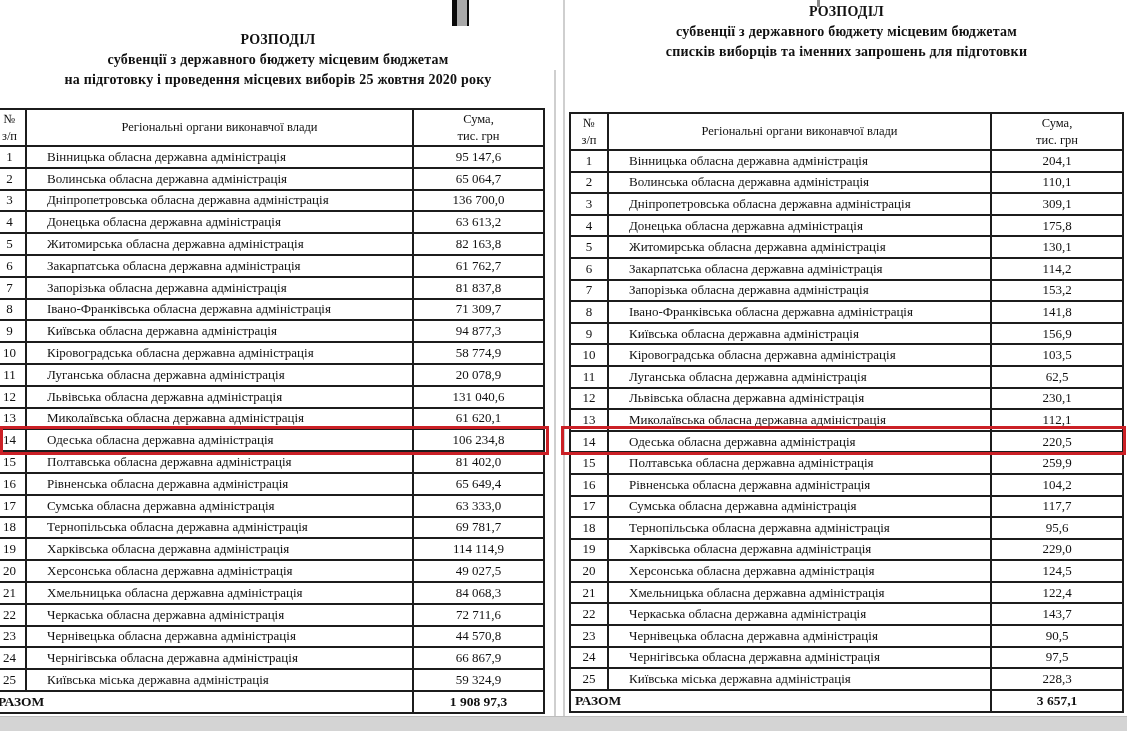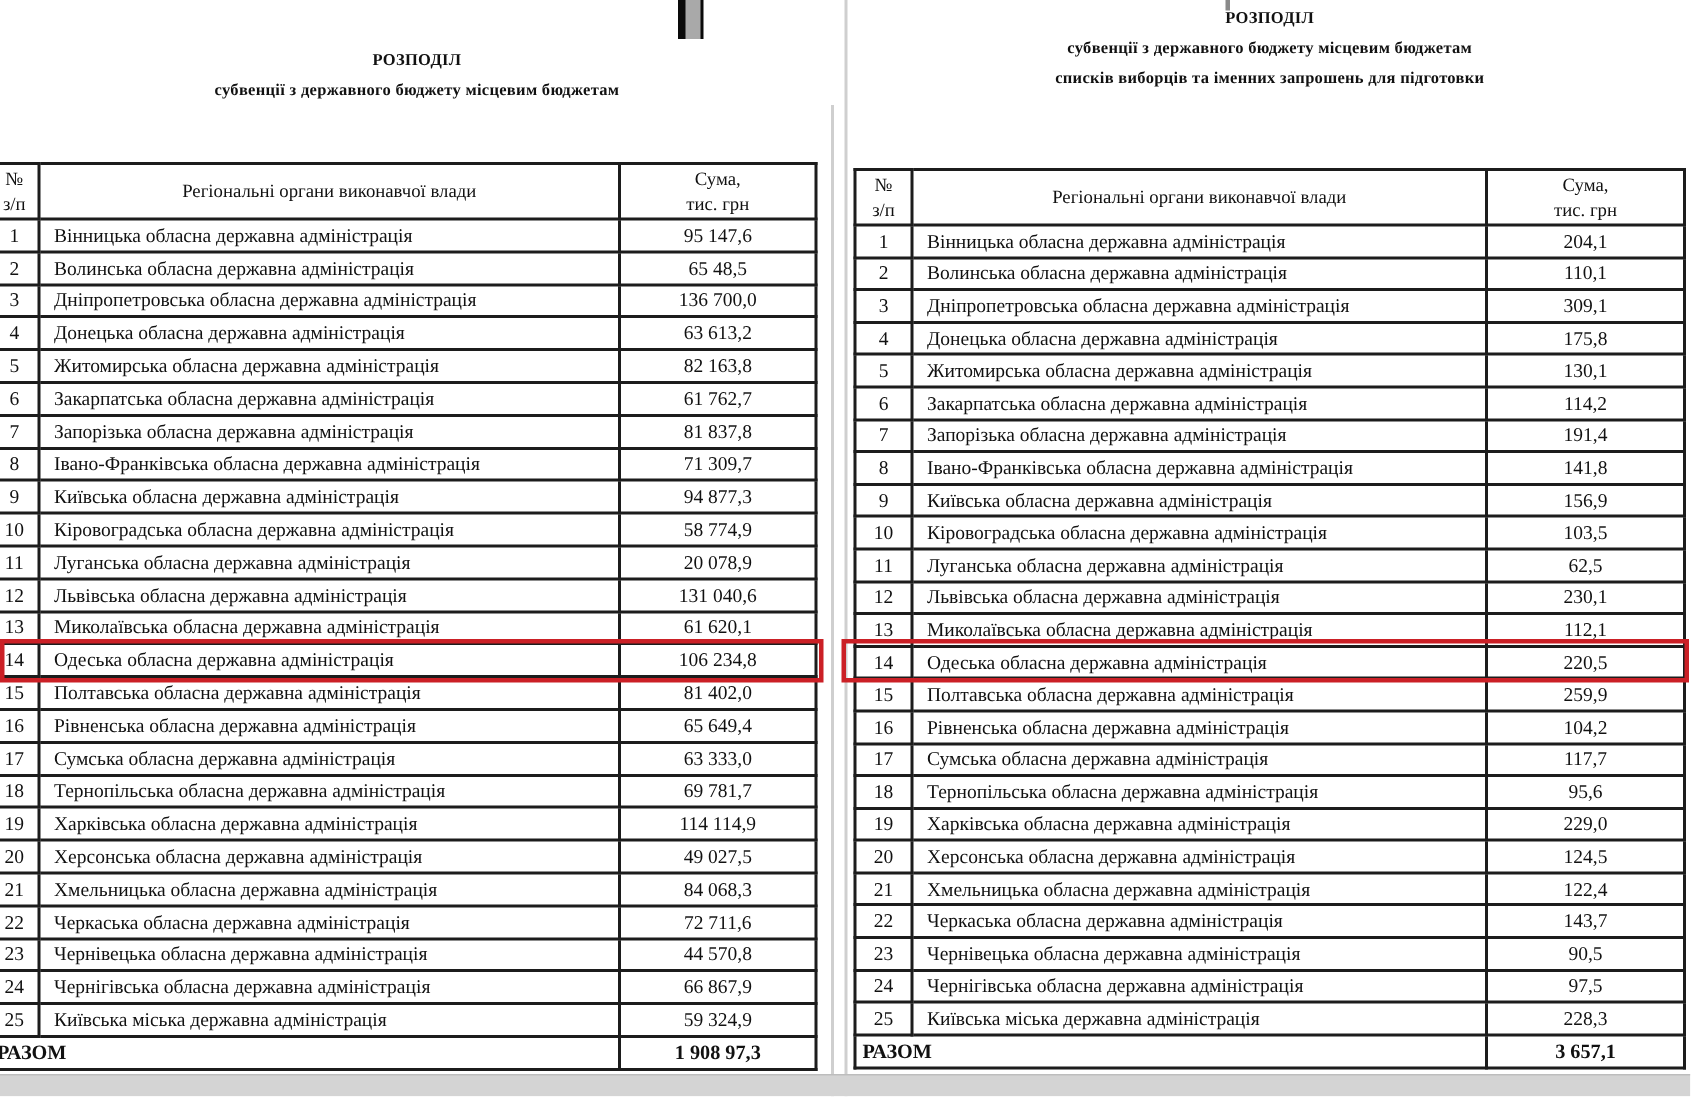--- a/index.html
+++ b/index.html
@@ -18,21 +18,21 @@
   .page { position: absolute; top: 0; height: 731px; }
   #page-left  { left: 0;   width: 556px; }
   #page-right { left: 566px; width: 561px; }
 
   
   .title-block { position: absolute; left: 0; right: 0; text-align: center; }
   #page-left  .title-block { top: 30px; }
   #page-right .title-block { top: 2px; }
   .title-line {
     font-weight: bold;
-    font-size: 11px;
+    font-size: 14px;
     line-height: 20px;
     letter-spacing: 0.2px;
     white-space: nowrap;
   }
 
   
   .doc-table {
     position: absolute;
     border-collapse: collapse;
     table-layout: fixed;
@@ -54,21 +54,21 @@
     line-height: 1.3;
     text-align: center;
     vertical-align: middle;
     height: 37px;
     padding: 1px 2px;
   }
   .doc-table tbody td { height: 21.8px; font-size: 13px; }
   #table-right tbody td { height: 21.6px; }
 
   .doc-table td.num  { text-align: center; }
-  .doc-table td.name { text-align: left; padding-left: 9px; }
+  .doc-table td.name { text-align: left; padding-left: 20px; }
   .doc-table td.sum  { text-align: center; }
 
   .doc-table tfoot td {
     height: 22px;
     font-size: 13.5px;
     font-weight: bold;
   }
   .doc-table tfoot td.total-label { text-align: left; padding-left: 4px; }
   .doc-table tfoot td.total-value { text-align: center; }
 
@@ -120,20 +120,21 @@
   <div id="scroll-frag-track"></div>
   <div id="scroll-frag-thumb"></div>
   <div id="page-edge-mark"></div>
   <div id="divider-a" class="v-divider"></div>
   <div id="divider-b" class="v-divider"></div>
 
   <div id="page-left" class="page">
     <div class="title-block">
       <div class="title-line">РОЗПОДІЛ</div>
       <div class="title-line">субвенції з державного бюджету місцевим бюджетам</div>
+      <div class="title-line">на підготовку і проведення місцевих виборів 25 жовтня 2020 року</div>
     </div>
     <table id="table-left" class="doc-table">
       <colgroup>
           <col class="c-num">
           <col class="c-name">
           <col class="c-sum">
         </colgroup>
       <thead>
         <tr>
           <th>
@@ -149,21 +150,21 @@
       </thead>
       <tbody>
           <tr>
             <td class="num">1</td>
             <td class="name">Вінницька обласна державна адміністрація</td>
             <td class="sum">95 147,6</td>
           </tr>
           <tr>
             <td class="num">2</td>
             <td class="name">Волинська обласна державна адміністрація</td>
-            <td class="sum">65 48,5</td>
+            <td class="sum">65 064,7</td>
           </tr>
           <tr>
             <td class="num">3</td>
             <td class="name">Дніпропетровська обласна державна адміністрація</td>
             <td class="sum">136 700,0</td>
           </tr>
           <tr>
             <td class="num">4</td>
             <td class="name">Донецька обласна державна адміністрація</td>
             <td class="sum">63 613,2</td>
@@ -335,21 +336,21 @@
             <td class="sum">130,1</td>
           </tr>
           <tr>
             <td class="num">6</td>
             <td class="name">Закарпатська обласна державна адміністрація</td>
             <td class="sum">114,2</td>
           </tr>
           <tr>
             <td class="num">7</td>
             <td class="name">Запорізька обласна державна адміністрація</td>
-            <td class="sum">191,4</td>
+            <td class="sum">153,2</td>
           </tr>
           <tr>
             <td class="num">8</td>
             <td class="name">Івано-Франківська обласна державна адміністрація</td>
             <td class="sum">141,8</td>
           </tr>
           <tr>
             <td class="num">9</td>
             <td class="name">Київська обласна державна адміністрація</td>
             <td class="sum">156,9</td>

